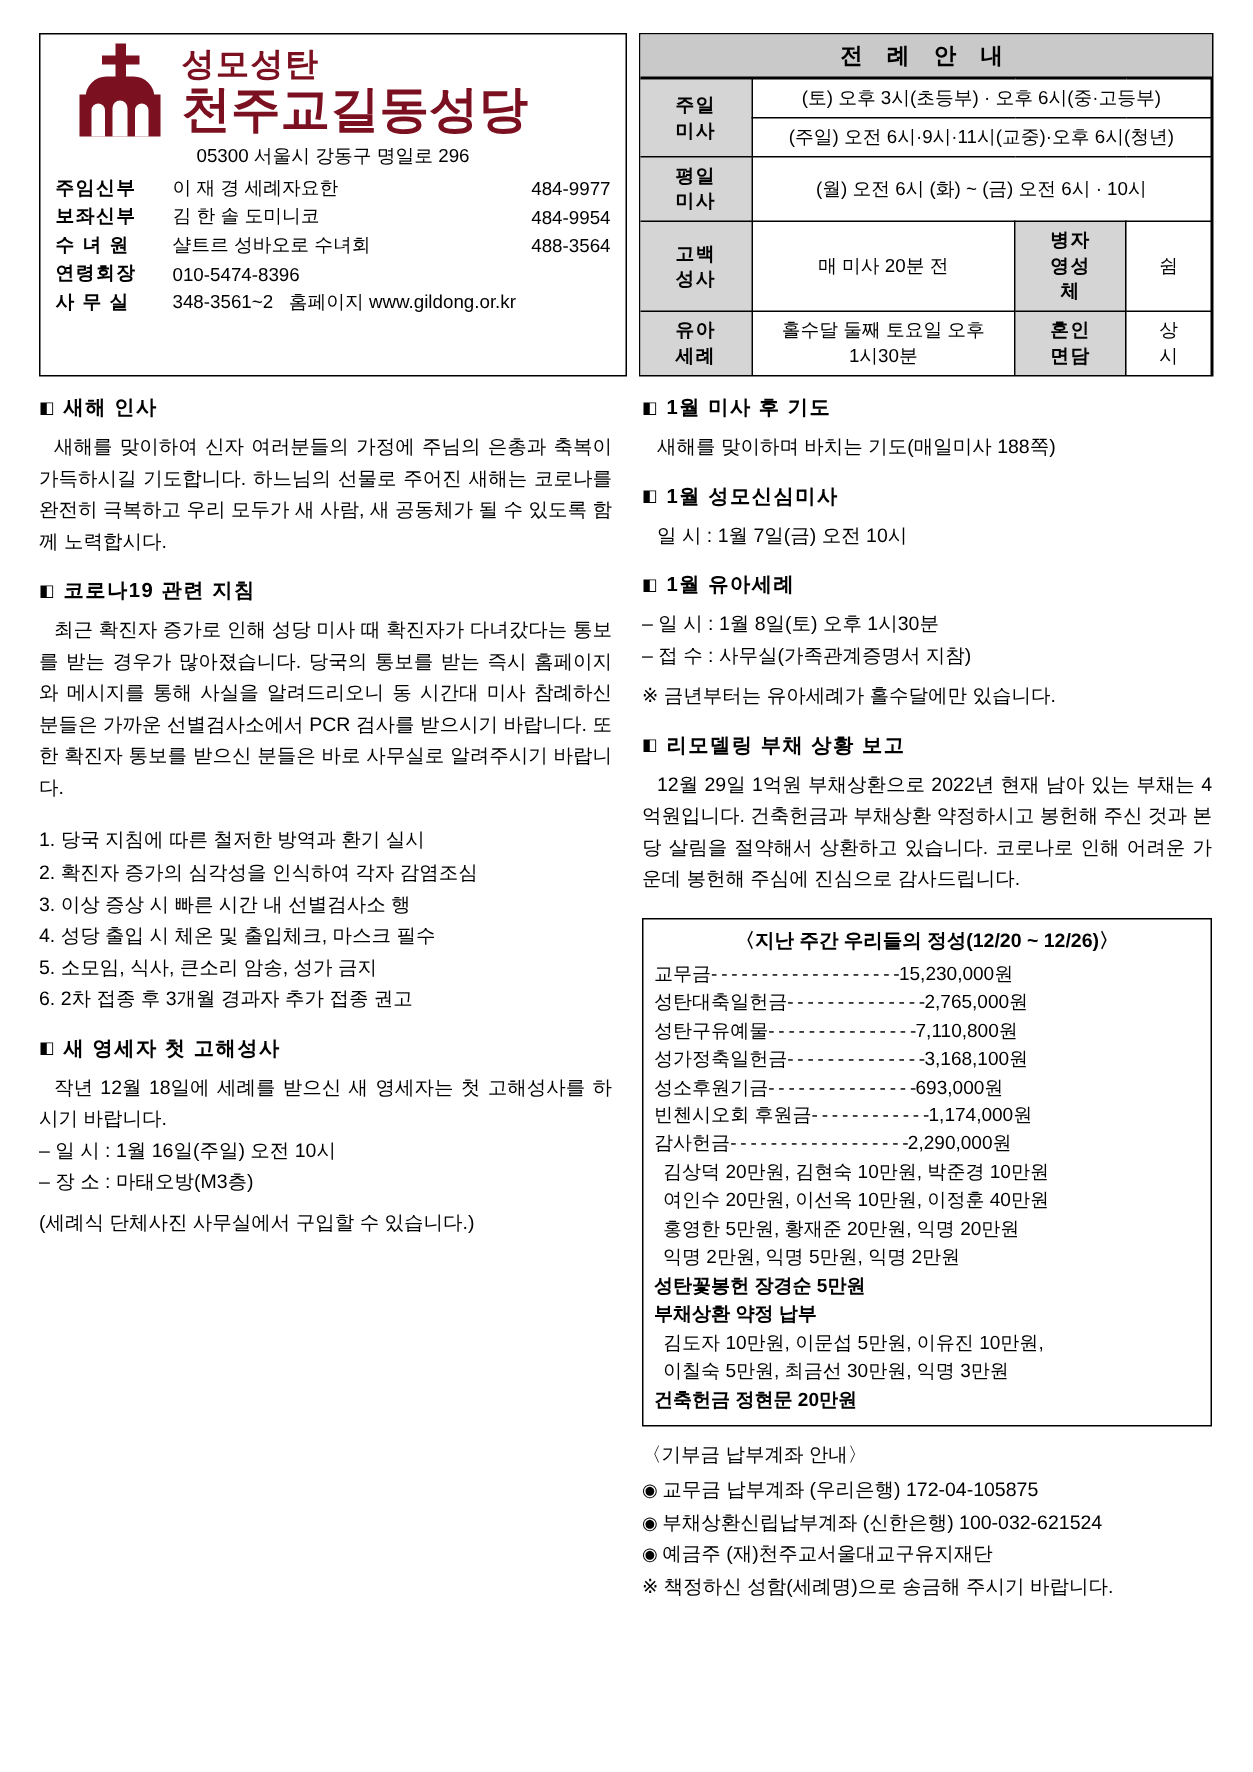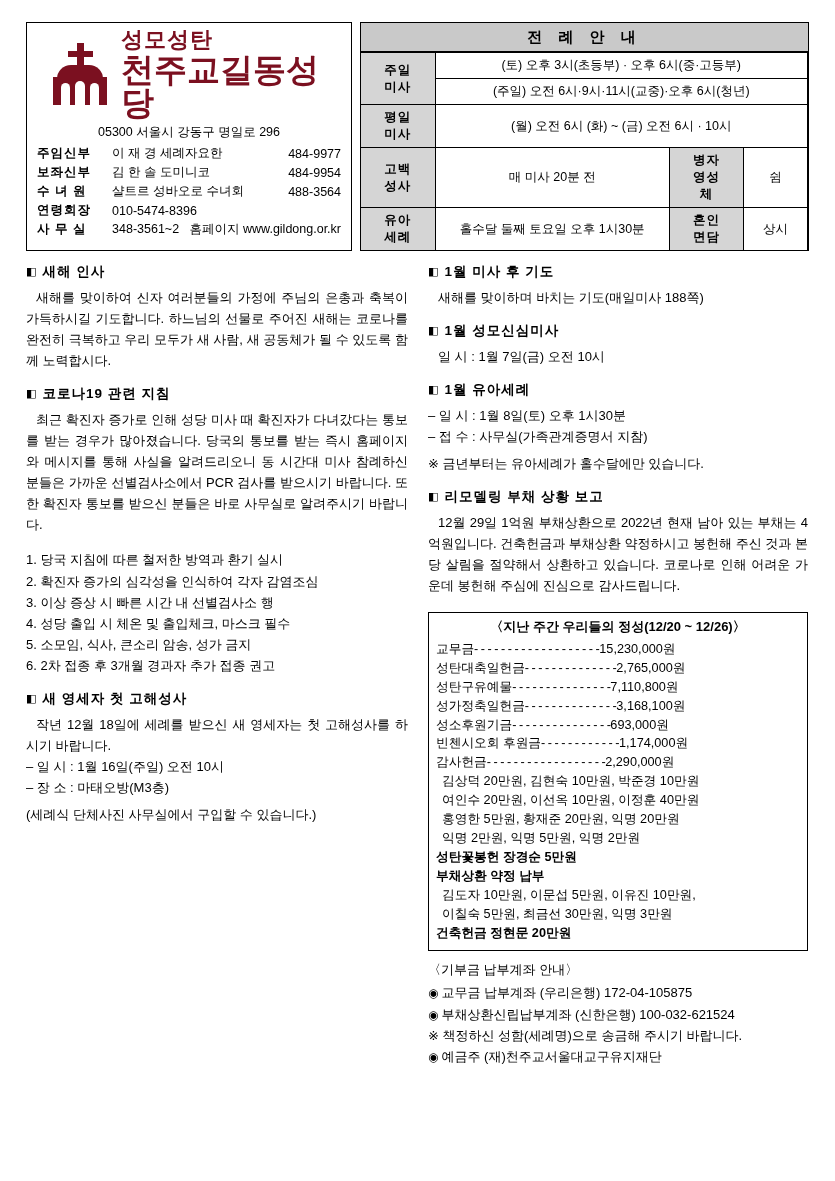--- a/index.html
+++ b/index.html
@@ -8,21 +8,21 @@
     width: 835px; height: 1181px;
     background: #ffffff;
     font-family: "Liberation Sans", "DejaVu Sans", sans-serif;
     color: #000;
     font-size: 13px;
   }
   .page { position: relative; width: 835px; height: 1181px; padding: 22px 26px 10px 26px; }
 
   
   .header { display: flex; gap: 8px; align-items: stretch; }
-  .header-left { width: 326px; border: 1px solid #000; padding: 6px 8px 4px 8px; }
+  .header-left { width: 392px; border: 1px solid #000; padding: 6px 8px 4px 8px; }
   .logo-row { display: flex; align-items: center; gap: 10px; padding-left: 14px; }
   .logo-mark { width: 62px; height: 62px; position: relative; flex: 0 0 auto; }
   .logo-mark .cross-v { position:absolute; left:28px; top:0; width:7px; height:26px; background:#7b1020; }
   .logo-mark .cross-h { position:absolute; left:19px; top:8px; width:25px; height:6px; background:#7b1020; }
   .logo-mark .dome { position:absolute; left:8px; top:22px; width:46px; height:14px; border-radius:23px 23px 0 0; background:#7b1020; }
   .logo-mark .body { position:absolute; left:4px; top:34px; width:54px; height:28px; background:#7b1020; }
   .logo-mark .win1 { position:absolute; left:12px; top:40px; width:9px; height:22px; background:#fff; border-radius:5px 5px 0 0; }
   .logo-mark .win2 { position:absolute; left:26px; top:38px; width:10px; height:24px; background:#fff; border-radius:5px 5px 0 0; }
   .logo-mark .win3 { position:absolute; left:41px; top:40px; width:9px; height:22px; background:#fff; border-radius:5px 5px 0 0; }
   .title-block { line-height: 1; }
@@ -256,19 +256,19 @@
         <div class="offer-strong">부채상환 약정 납부</div>
         <div class="offer-sub">김도자 10만원, 이문섭 5만원, 이유진 10만원,</div>
         <div class="offer-sub">이칠숙 5만원, 최금선 30만원, 익명 3만원</div>
         <div class="offer-strong">건축헌금 정현문 20만원</div>
       </div>
 
       <div class="account-block">
         <div class="account-title">〈기부금 납부계좌 안내〉</div>
         <div class="account-line"><span class="bullet">◉</span><span>교무금 납부계좌 (우리은행)  172-04-105875</span></div>
         <div class="account-line"><span class="bullet">◉</span><span>부채상환신립납부계좌 (신한은행)  100-032-621524</span></div>
+        <div class="account-line"><span class="bullet">◉</span><span>예금주 (재)천주교서울대교구유지재단</span></div>
         <div class="account-line">※ 책정하신 성함(세례명)으로 송금해 주시기 바랍니다.</div>
-        <div class="account-line"><span class="bullet">◉</span><span>예금주 (재)천주교서울대교구유지재단</span></div>
       </div>
 
     </div>
   </div>
 </div>
 
 </body></html>

